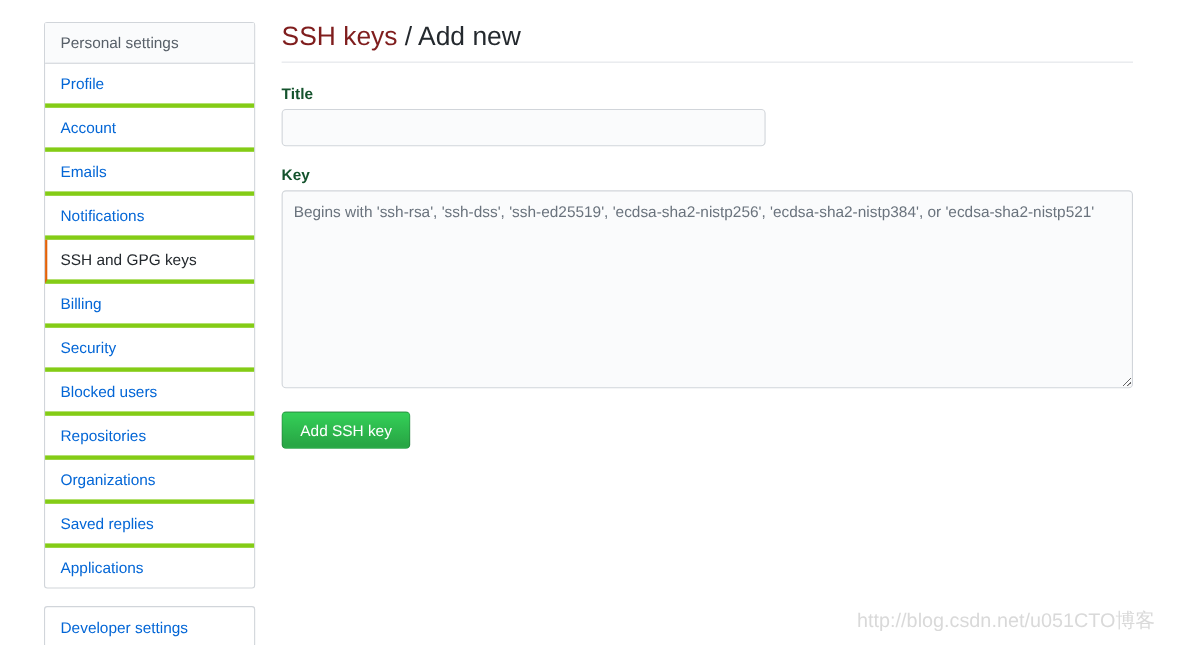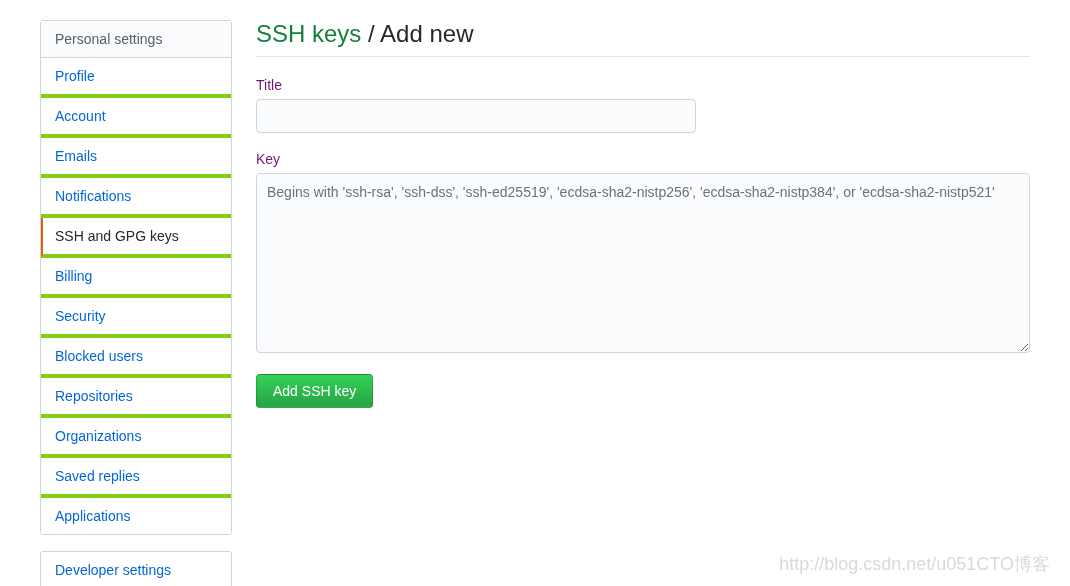--- a/index.html
+++ b/index.html
@@ -60,31 +60,31 @@
     }
     .page-heading {
       font-size: 24px;
       font-weight: 400;
       padding-bottom: 8px;
       border-bottom: 1px solid #e1e4e8;
       margin-bottom: 20px;
       color: #24292e;
     }
     .page-heading .link-part {
-      color: #15803d;
+      color: #7f1d1d;
     }
     .page-heading .sep {
       color: #24292e;
     }
     .form-label {
       display: block;
-      font-weight: 400;
+      font-weight: 700;
       margin-bottom: 6px;
       font-size: 14px;
-      color: #701a75;
+      color: #14532d;
     }
     .form-group {
       margin-bottom: 18px;
     }
     .text-input {
       width: 440px;
       max-width: 100%;
       padding: 6px 8px;
       font-size: 14px;
       line-height: 20px;

